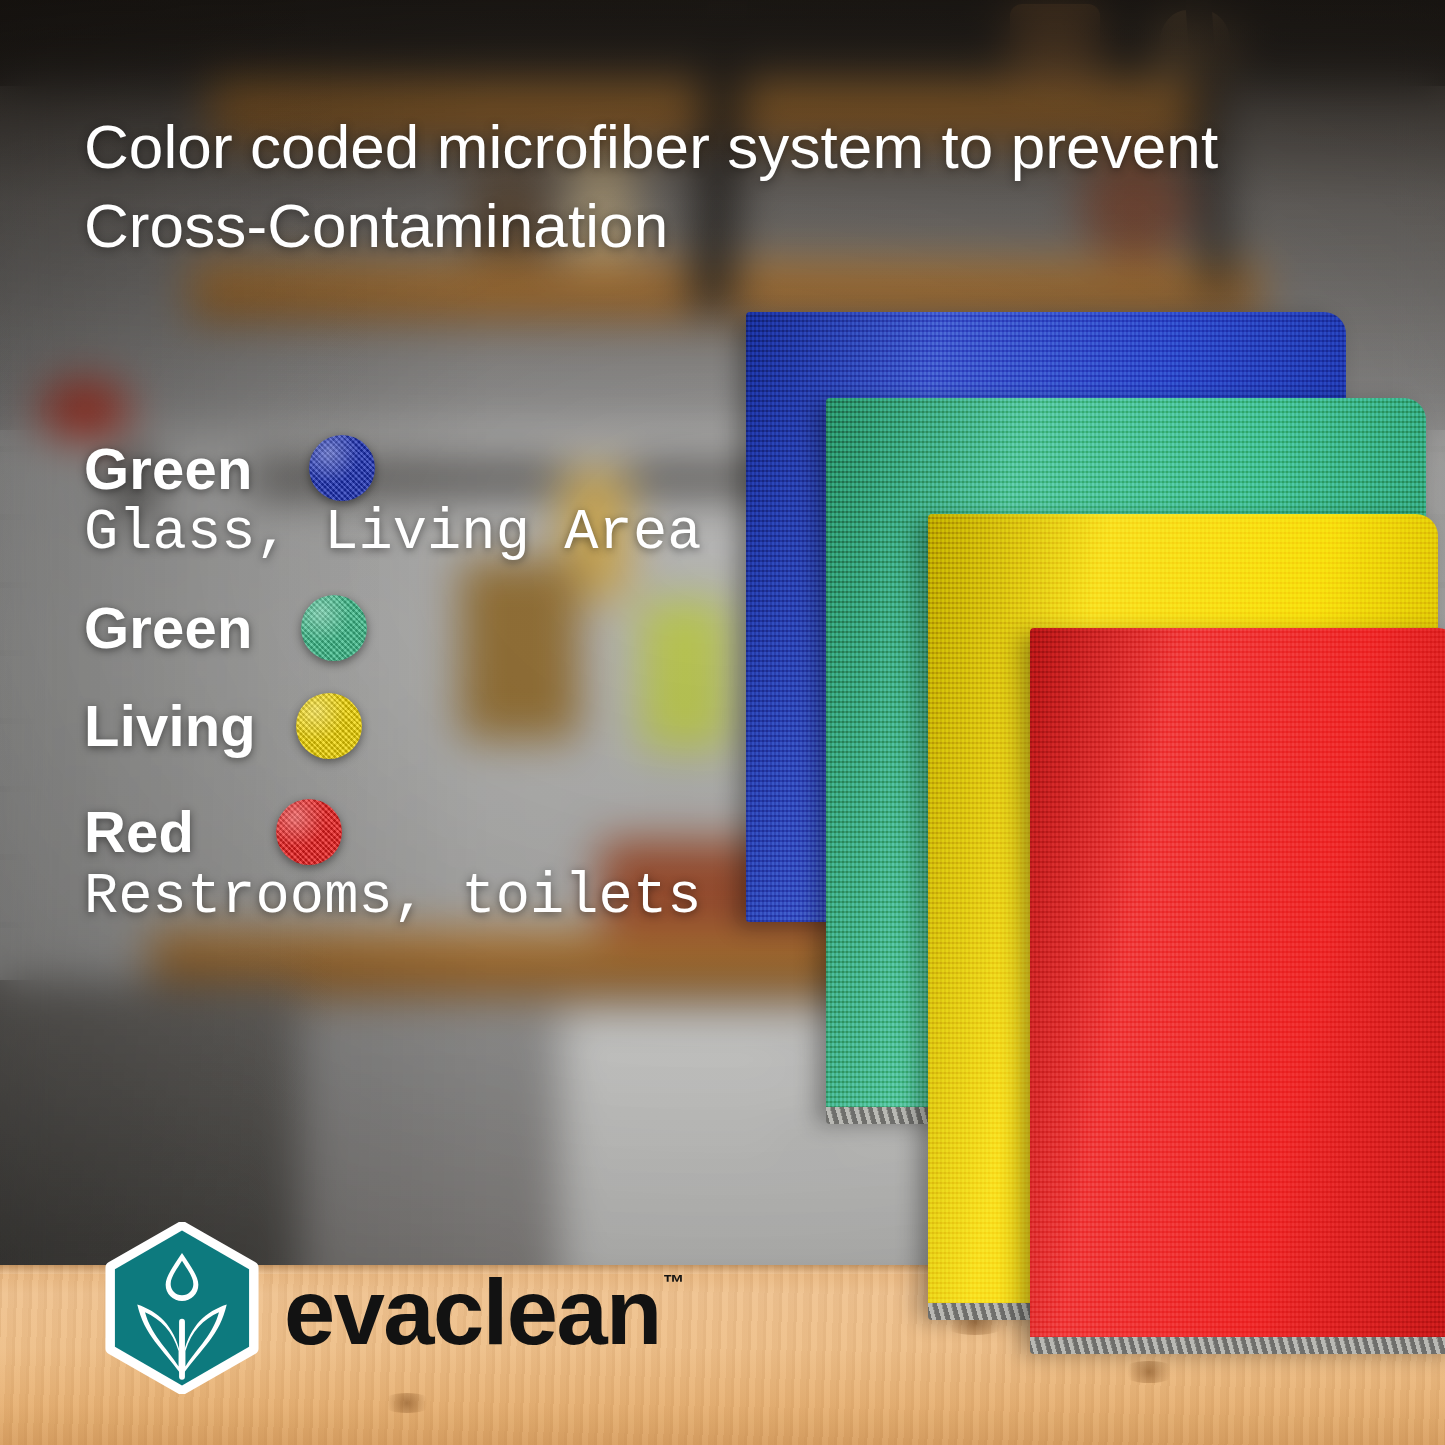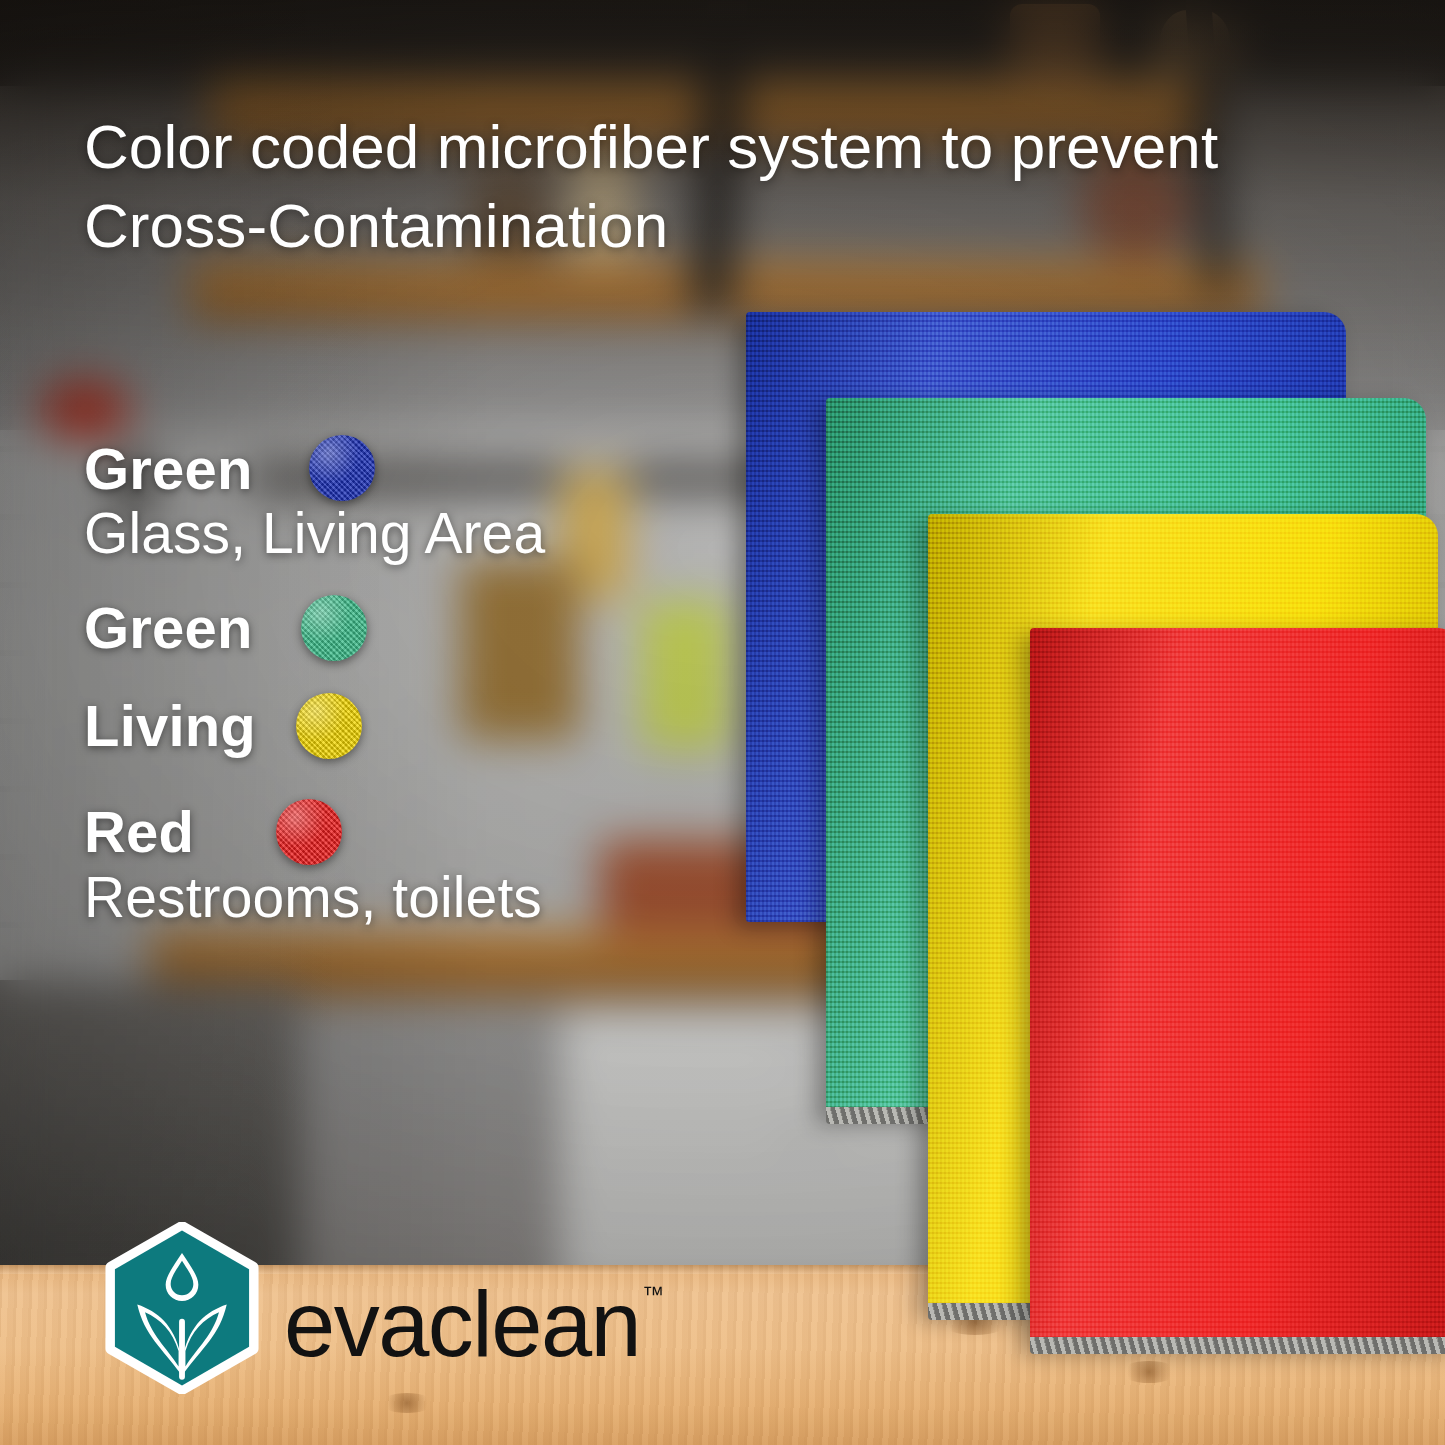--- a/index.html
+++ b/index.html
@@ -145,20 +145,21 @@
   }
   .legend-desc {
     color: #ffffff;
     font-size: 57px;
     font-weight: 400;
     letter-spacing: .1px;
     line-height: 1.12;
     margin-top: -2px;
     text-shadow: 0 2px 9px rgba(0,0,0,.5);
     white-space: nowrap;
+    font-family: Liberation Mono, monospace;
   }
   
   .row-blue   .swatch { margin-left: 56px; }
   .row-green  .swatch { margin-left: 48px; }
   .row-yellow .swatch { margin-left: 40px; }
   .row-red    .swatch { margin-left: 82px; }
   .row-red { margin-top: 34px; }
 
   
   .cloths { position: absolute; left: 700px; top: 300px; width: 760px; height: 1060px; }
@@ -194,25 +195,25 @@
   .cloth.yellow { left: 228px; top: 214px; width: 510px; height: 800px;  z-index: 3; }
   .cloth.red    { left: 330px; top: 328px; width: 430px; height: 720px;  z-index: 4; }
 
   
   .logo { position: absolute; left: 96px; top: 1222px; display: flex; align-items: center; }
   .logo-mark { width: 172px; height: 172px; flex: 0 0 auto; }
   .wordmark {
     margin-left: 16px;
     color: #121212;
     font-size: 92px;
-    font-weight: 400;
+    font-weight: 700;
     letter-spacing: -1.5px;
     line-height: 1;
     position: relative;
-    top: 16px;
+    top: 4px;
   }
   .tm {
     font-size: 22px;
     vertical-align: super;
     letter-spacing: 0;
     position: relative;
     top: -22px;
     left: 2px;
   }
 </style>

